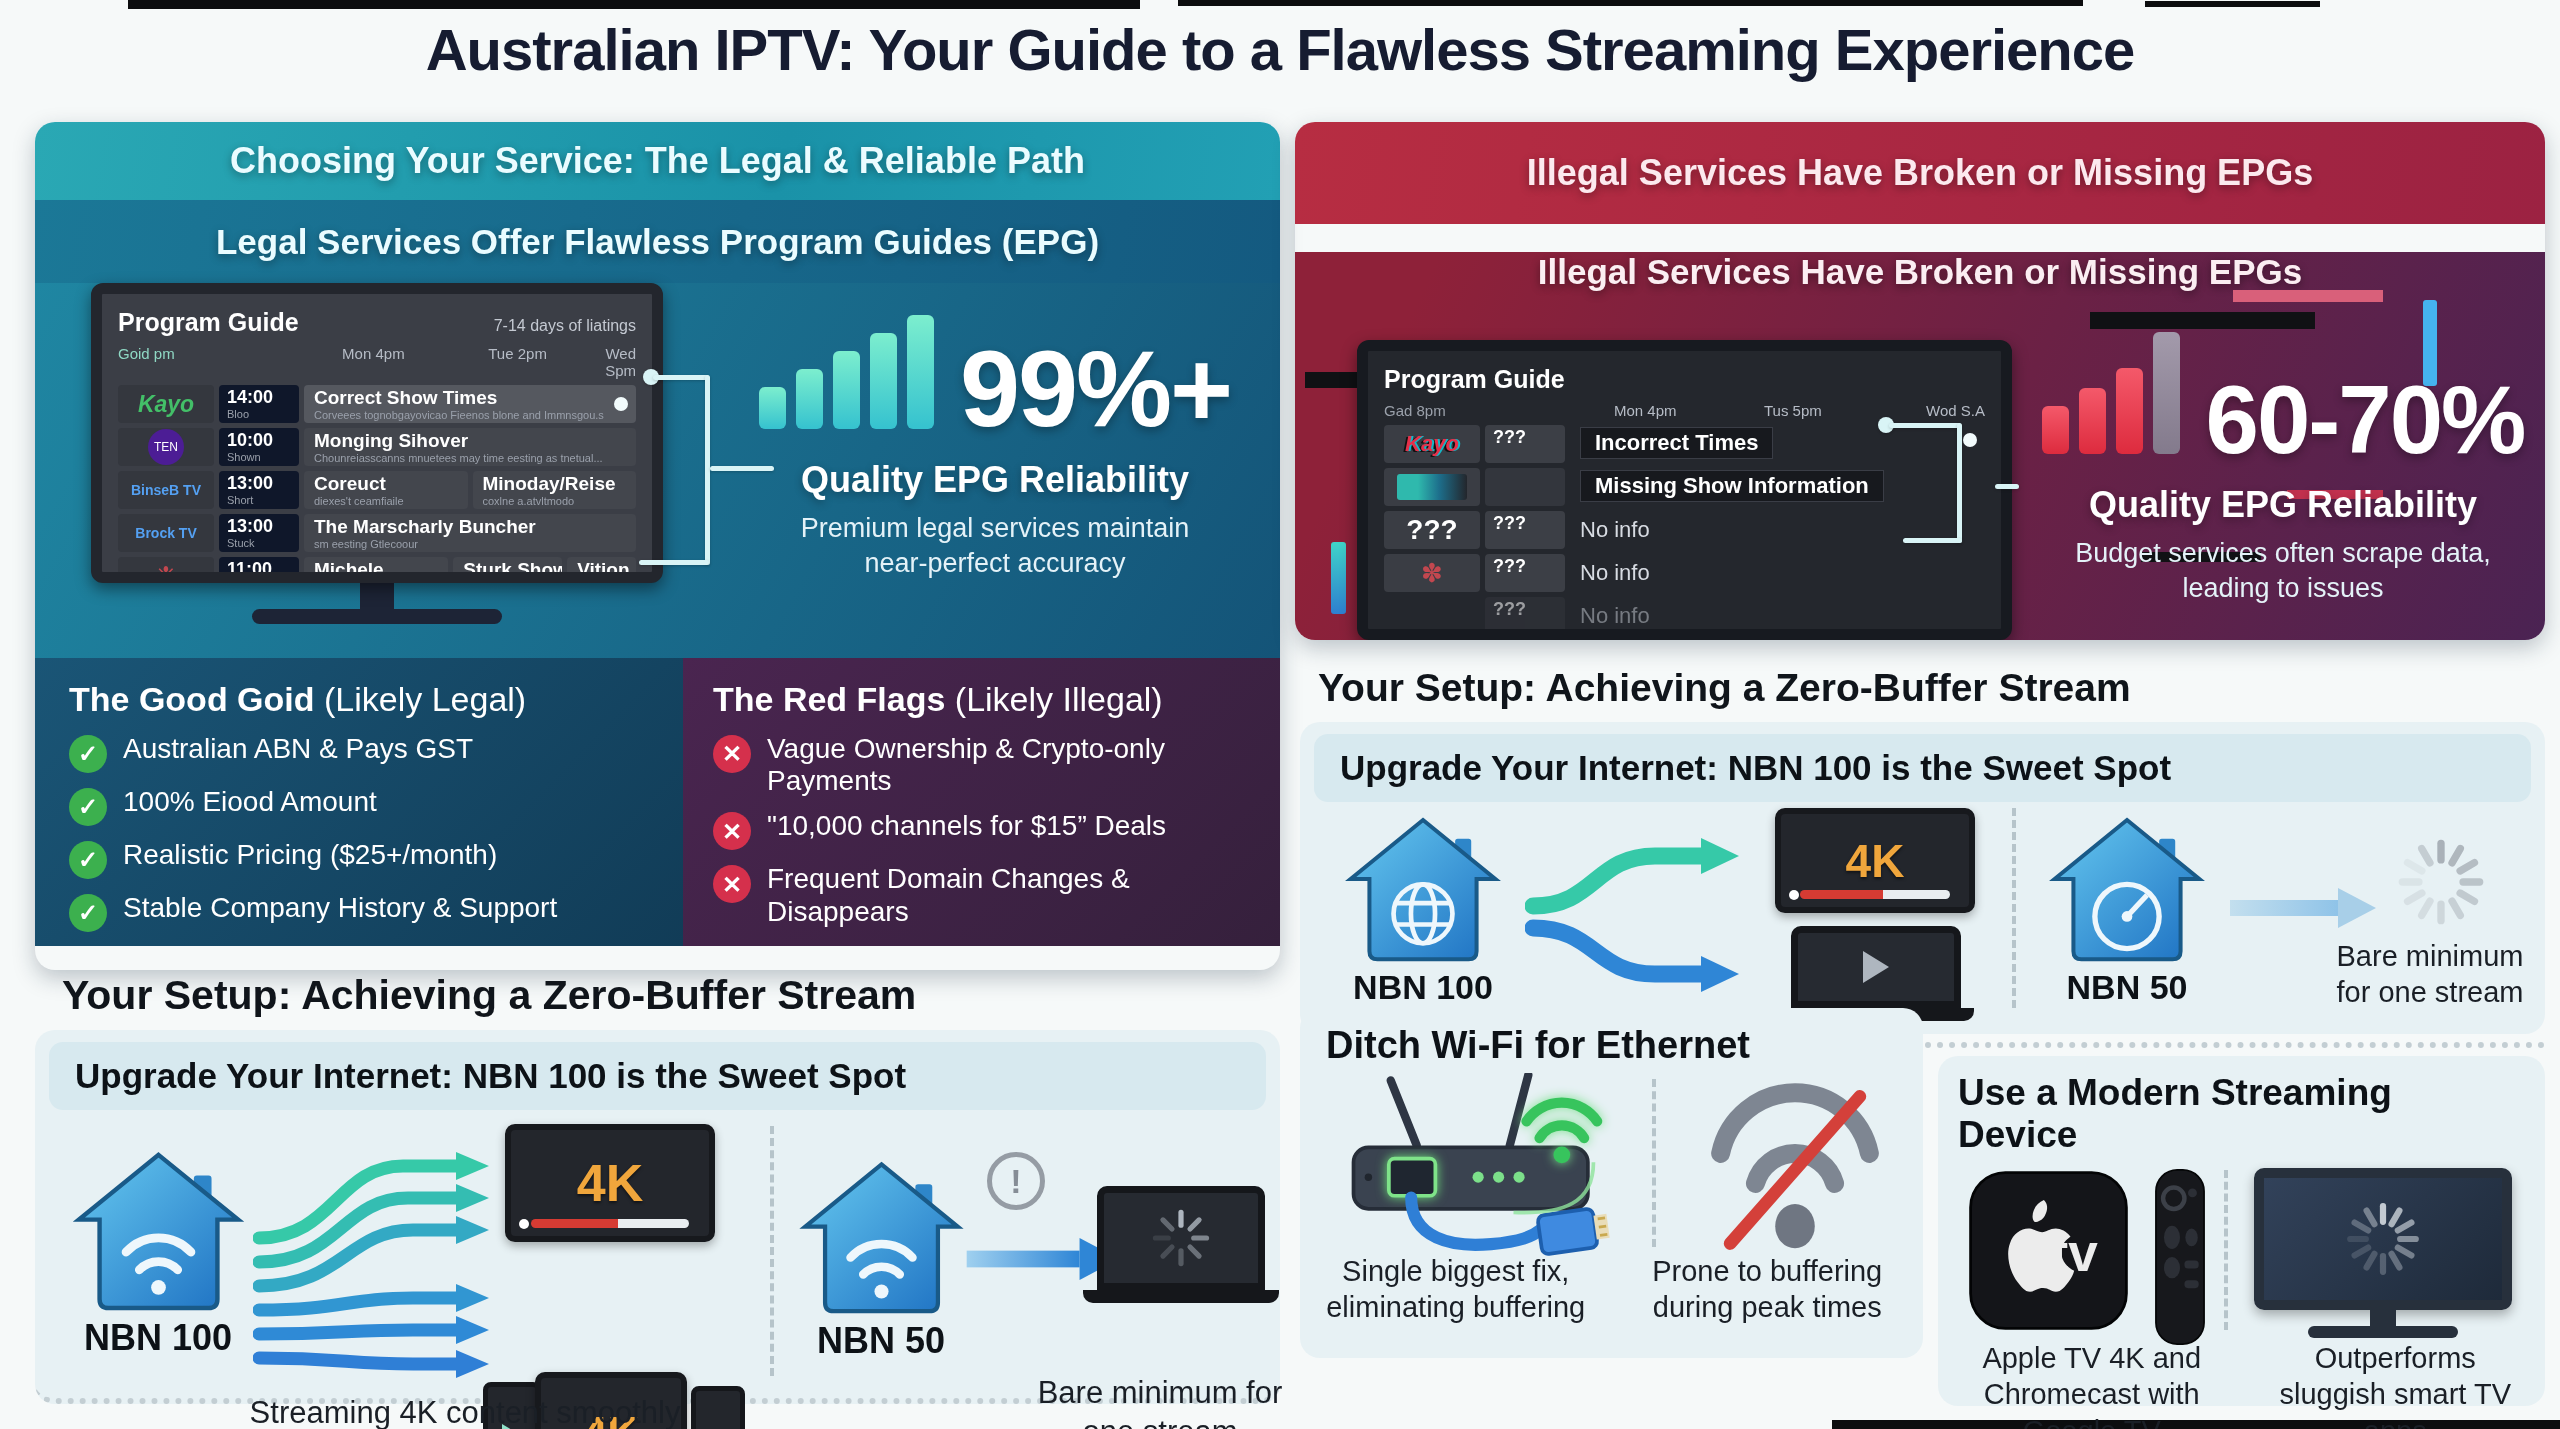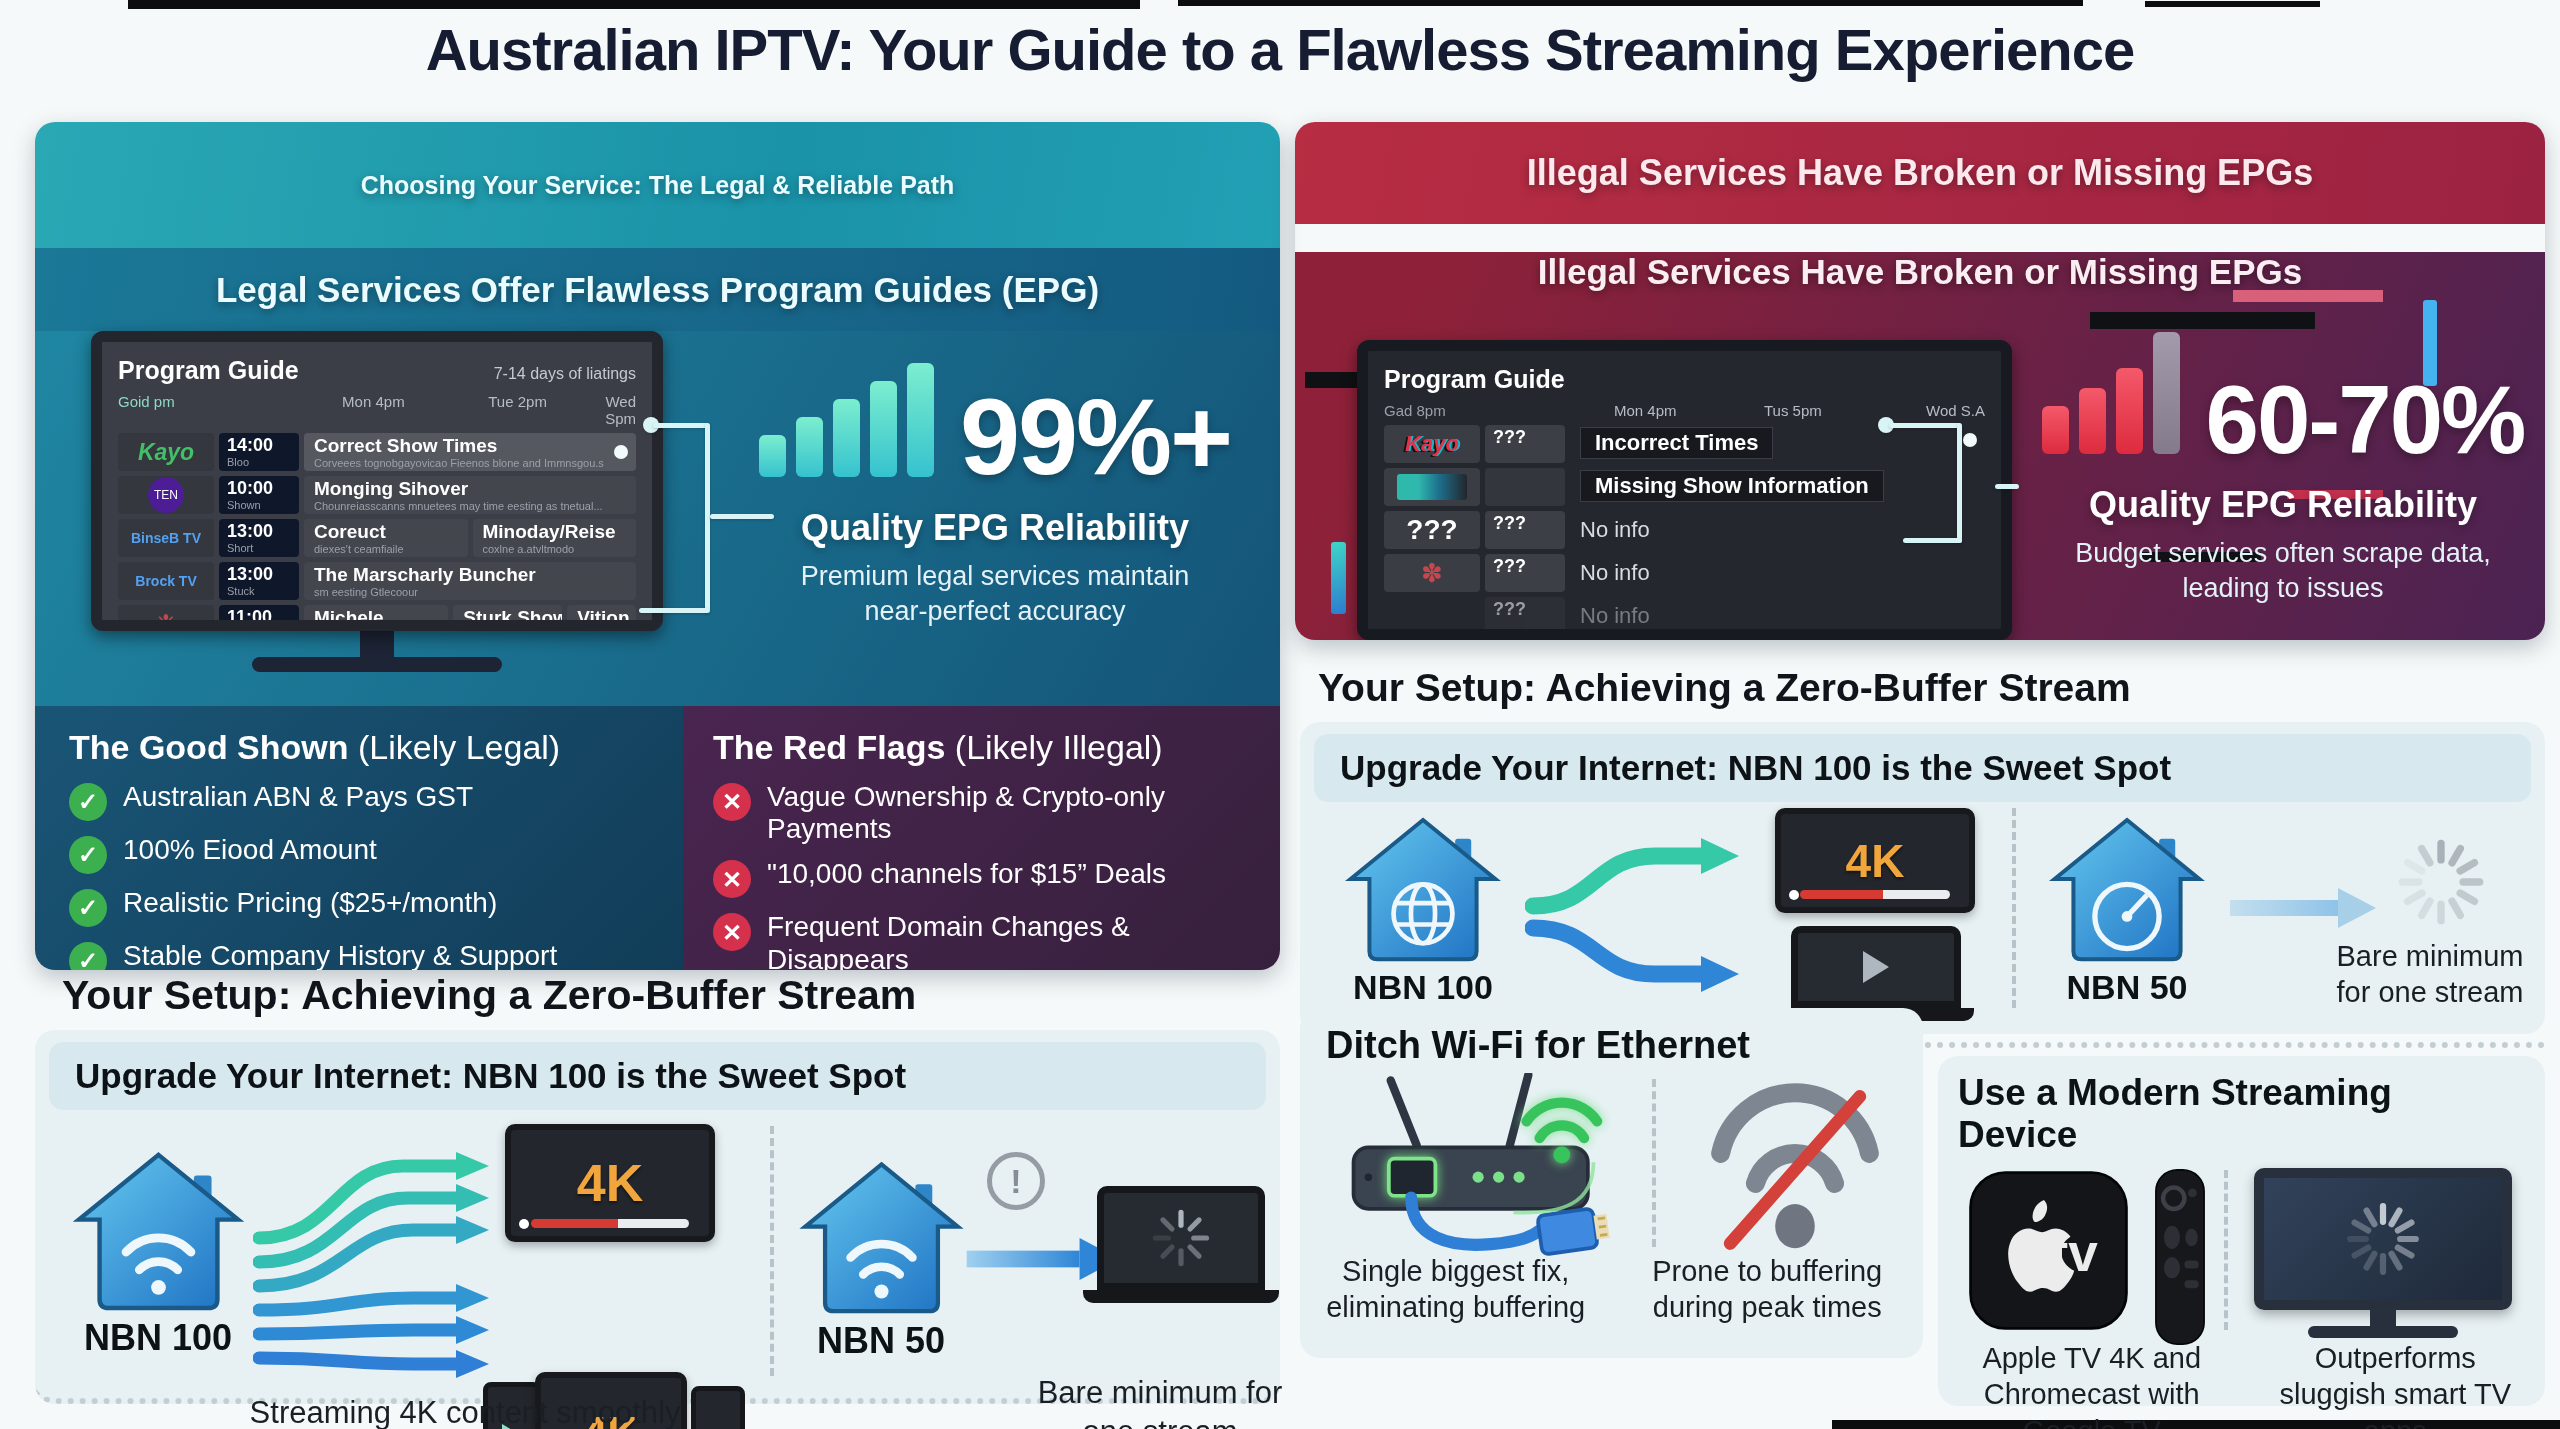--- a/index.html
+++ b/index.html
@@ -26,21 +26,21 @@
   
   .panel {
     position:absolute; border-radius:20px; overflow:hidden;
     box-shadow:0 8px 22px rgba(20,40,60,.25);
   }
   #left-panel  { left:35px;  top:122px; width:1245px; height:848px; }
   #right-panel { left:1295px; top:122px; width:1250px; height:518px; }
 
   .band { display:flex; align-items:center; justify-content:center;
           color:#eafcff; font-weight:bold; text-shadow:0 3px 8px rgba(0,0,0,.35); }
-  #left-panel .band1 { height:126px; font-size:25px; background:linear-gradient(100deg,#2aa8b4,#1a92a8 60%,#22a0b4); }
+  #left-panel .band1 { height:78px; font-size:36px; background:linear-gradient(100deg,#2aa8b4,#1a92a8 60%,#22a0b4); }
   #left-panel .band2 { height:83px;  font-size:35px; background:linear-gradient(100deg,#1b7897,#145a80); }
   #left-panel .lbody { position:relative; height:375px; background:linear-gradient(120deg,#1f86a2,#145478); }
   #right-panel .band1 { height:102px; font-size:36px; background:linear-gradient(100deg,#b72d42,#9c2242); color:#fce9ee;}
   #right-panel .rbody { position:relative; height:416px; background:linear-gradient(115deg,#8e2139 10%,#6b2145 55%,#4a2353); }
   #right-panel .band2b { position:relative; text-align:center; margin-top:28px; font-size:35px; font-weight:bold; color:#fbeef2; text-shadow:0 3px 8px rgba(0,0,0,.4); }
 
   
   .tvset { position:absolute; }
   .tv-frame {
     background:#3b3e46; border:11px solid #23262d; border-radius:12px;
@@ -298,21 +298,21 @@
         </div>
         <div class="stat-big">99%+</div>
       </div>
       <div class="stat-label">Quality EPG Reliability</div>
       <div class="stat-desc" style="max-width:440px;">Premium legal services maintain near-perfect accuracy</div>
     </div>
   </div>
 
   <div class="verdict-row">
     <div class="goods">
-      <div class="v-title"><b>The Good Shown</b><span> (Likely Legal)</span></div>
+      <div class="v-title"><b>The Good Goid</b><span> (Likely Legal)</span></div>
       <div class="v-item">
           <span class="chk">✓</span>
           <span>Australian ABN &amp; Pays GST</span>
         </div>
       <div class="v-item">
           <span class="chk">✓</span>
           <span>100% Eiood Amount</span>
         </div>
       <div class="v-item">
           <span class="chk">✓</span>

